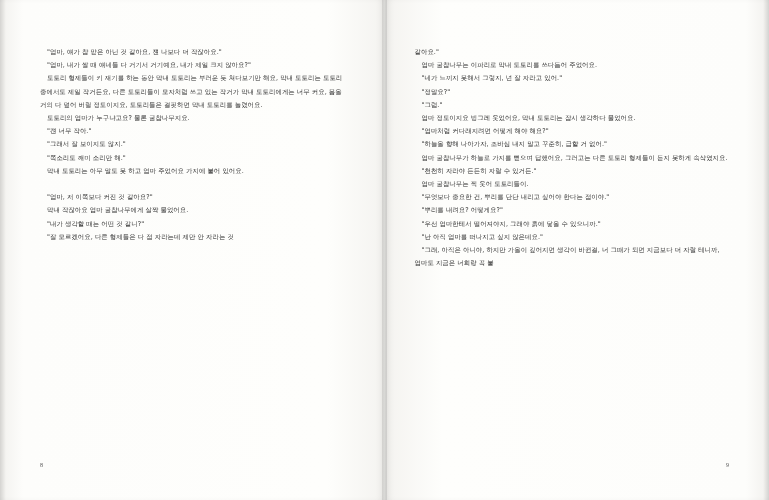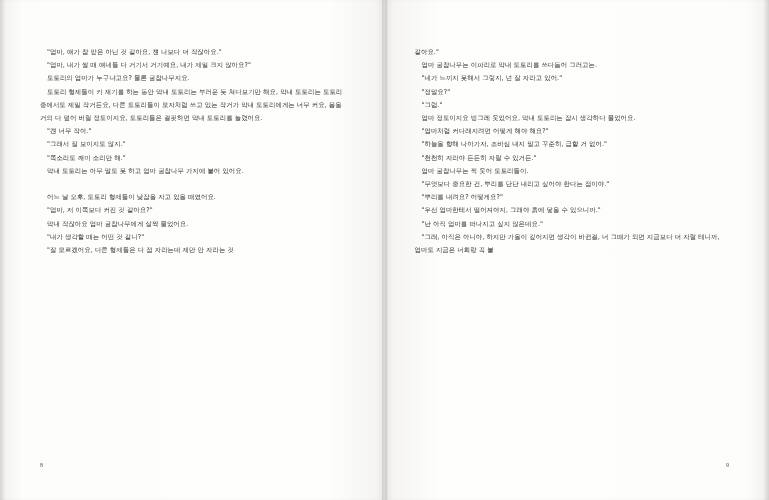--- a/index.html
+++ b/index.html
@@ -94,47 +94,47 @@
 </head>
 <body>
 
 <div class="book">
 
   <div class="page page-left">
     <div class="edge-shadow-left"></div>
     <div class="text-block">
       <p>"엄마, 얘가 참 맏은 아닌 것 같아요, 쟨 나보다 더 작잖아요."</p>
       <p>"엄마, 내가 쌀 때 얘네들 다 거기서 거기예요, 내가 제일 크지 않아요?"</p>
+      <p>도토리 형제들이 키 재기를 하는 동안 막내 도토리는 부러운 듯 쳐다보기만 해요, 막내 도토리는 도토리 중에서도 제일 작거든요, 다른 도토리들이 모자처럼 쓰고 있는 작거가 막내 도토리에게는 너무 커요, 몸을 거의 다 덮어 버릴 정도이지요, 도토리들은 걸핏하면 막내 도토리를 놀렸어요.</p>
       <p>도토리의 엄마가 누구냐고요? 물론 굴참나무지요.</p>
-      <p>도토리 형제들이 키 재기를 하는 동안 막내 도토리는 부러운 듯 쳐다보기만 해요, 막내 도토리는 도토리 중에서도 제일 작거든요, 다른 도토리들이 모자처럼 쓰고 있는 작거가 막내 도토리에게는 너무 커요, 몸을 거의 다 덮어 버릴 정도이지요, 도토리들은 걸핏하면 막내 도토리를 놀렸어요.</p>
       <p>"걘 너무 작아."</p>
       <p>"그래서 잘 보이지도 않지."</p>
       <p>"쪽소리도 깨미 소리만 해."</p>
-      <p>막내 도토리는 아무 말도 못 하고 엄마 굴참나무 가지에 붙어 있어요.</p>
+      <p>막내 도토리는 아무 말도 못 하고 엄마 주었어요 가지에 붙어 있어요.</p>
       <p class="blank"></p>
-      <p>어느 날 오후, 도토리 형제들이 낮잠을 자고 있을 때였어요.</p>
       <p>"엄마, 저 이쪽보다 커진 것 같아요?"</p>
       <p>막내 작잖아요 엄마 굴참나무에게 살짝 물었어요.</p>
       <p>"내가 생각할 때는 어떤 것 같니?"</p>
       <p>"잘 모르겠어요, 다른 형제들은 다 점 자라는데 제만 안 자라는 것</p>
     </div>
     <div class="folio folio-left">8</div>
   </div>
 
   <div class="page page-right">
     <div class="edge-shadow-right"></div>
     <div class="text-block">
       <p class="noindent">같아요."</p>
-      <p>엄마 굴참나무는 이파리로 막내 도토리를 쓰다듬어 그러고는.</p>
+      <p>엄마 굴참나무는 이파리로 막내 도토리를 쓰다듬어 주었어요.</p>
       <p>"네가 느끼지 못해서 그렇지, 넌 잘 자라고 있어."</p>
       <p>"정말요?"</p>
       <p>"그럼."</p>
       <p>엄마 정도이지요 빙그레 웃었어요, 막내 도토리는 잠시 생각하다 물었어요.</p>
       <p>"엄마처럼 커다래지려면 어떻게 해야 해요?"</p>
       <p>"하늘을 향해 나아가자, 조바심 내지 말고 꾸준히, 급할 거 없어."</p>
+      <p>엄마 굴참나무가 하늘로 가지를 뻗으며 답했어요, 그러고는 다른 도토리 형제들이 듣지 못하게 속삭였지요.</p>
       <p>"천천히 자라야 든든히 자랄 수 있거든."</p>
       <p>엄마 굴참나무는 찍 웃어 도토리들이.</p>
       <p>"무엇보다 중요한 건, 뿌리를 단단 내리고 싶어야 한다는 점이야."</p>
       <p>"뿌리를 내려요? 어떻게요?"</p>
       <p>"우선 엄마한테서 떨어져야지, 그래야 흙에 닿을 수 있으니까."</p>
       <p>"난 아직 엄마를 떠나지고 싶지 않은데요."</p>
       <p>"그래, 아직은 아니야, 하지만 가을이 깊어지면 생각이 바뀐걸, 너 그때가 되면 지금보다 더 자랄 테니까, 엄마도 지금은 너희랑 꼭 붙</p>
     </div>
     <div class="folio folio-right">9</div>
   </div>

